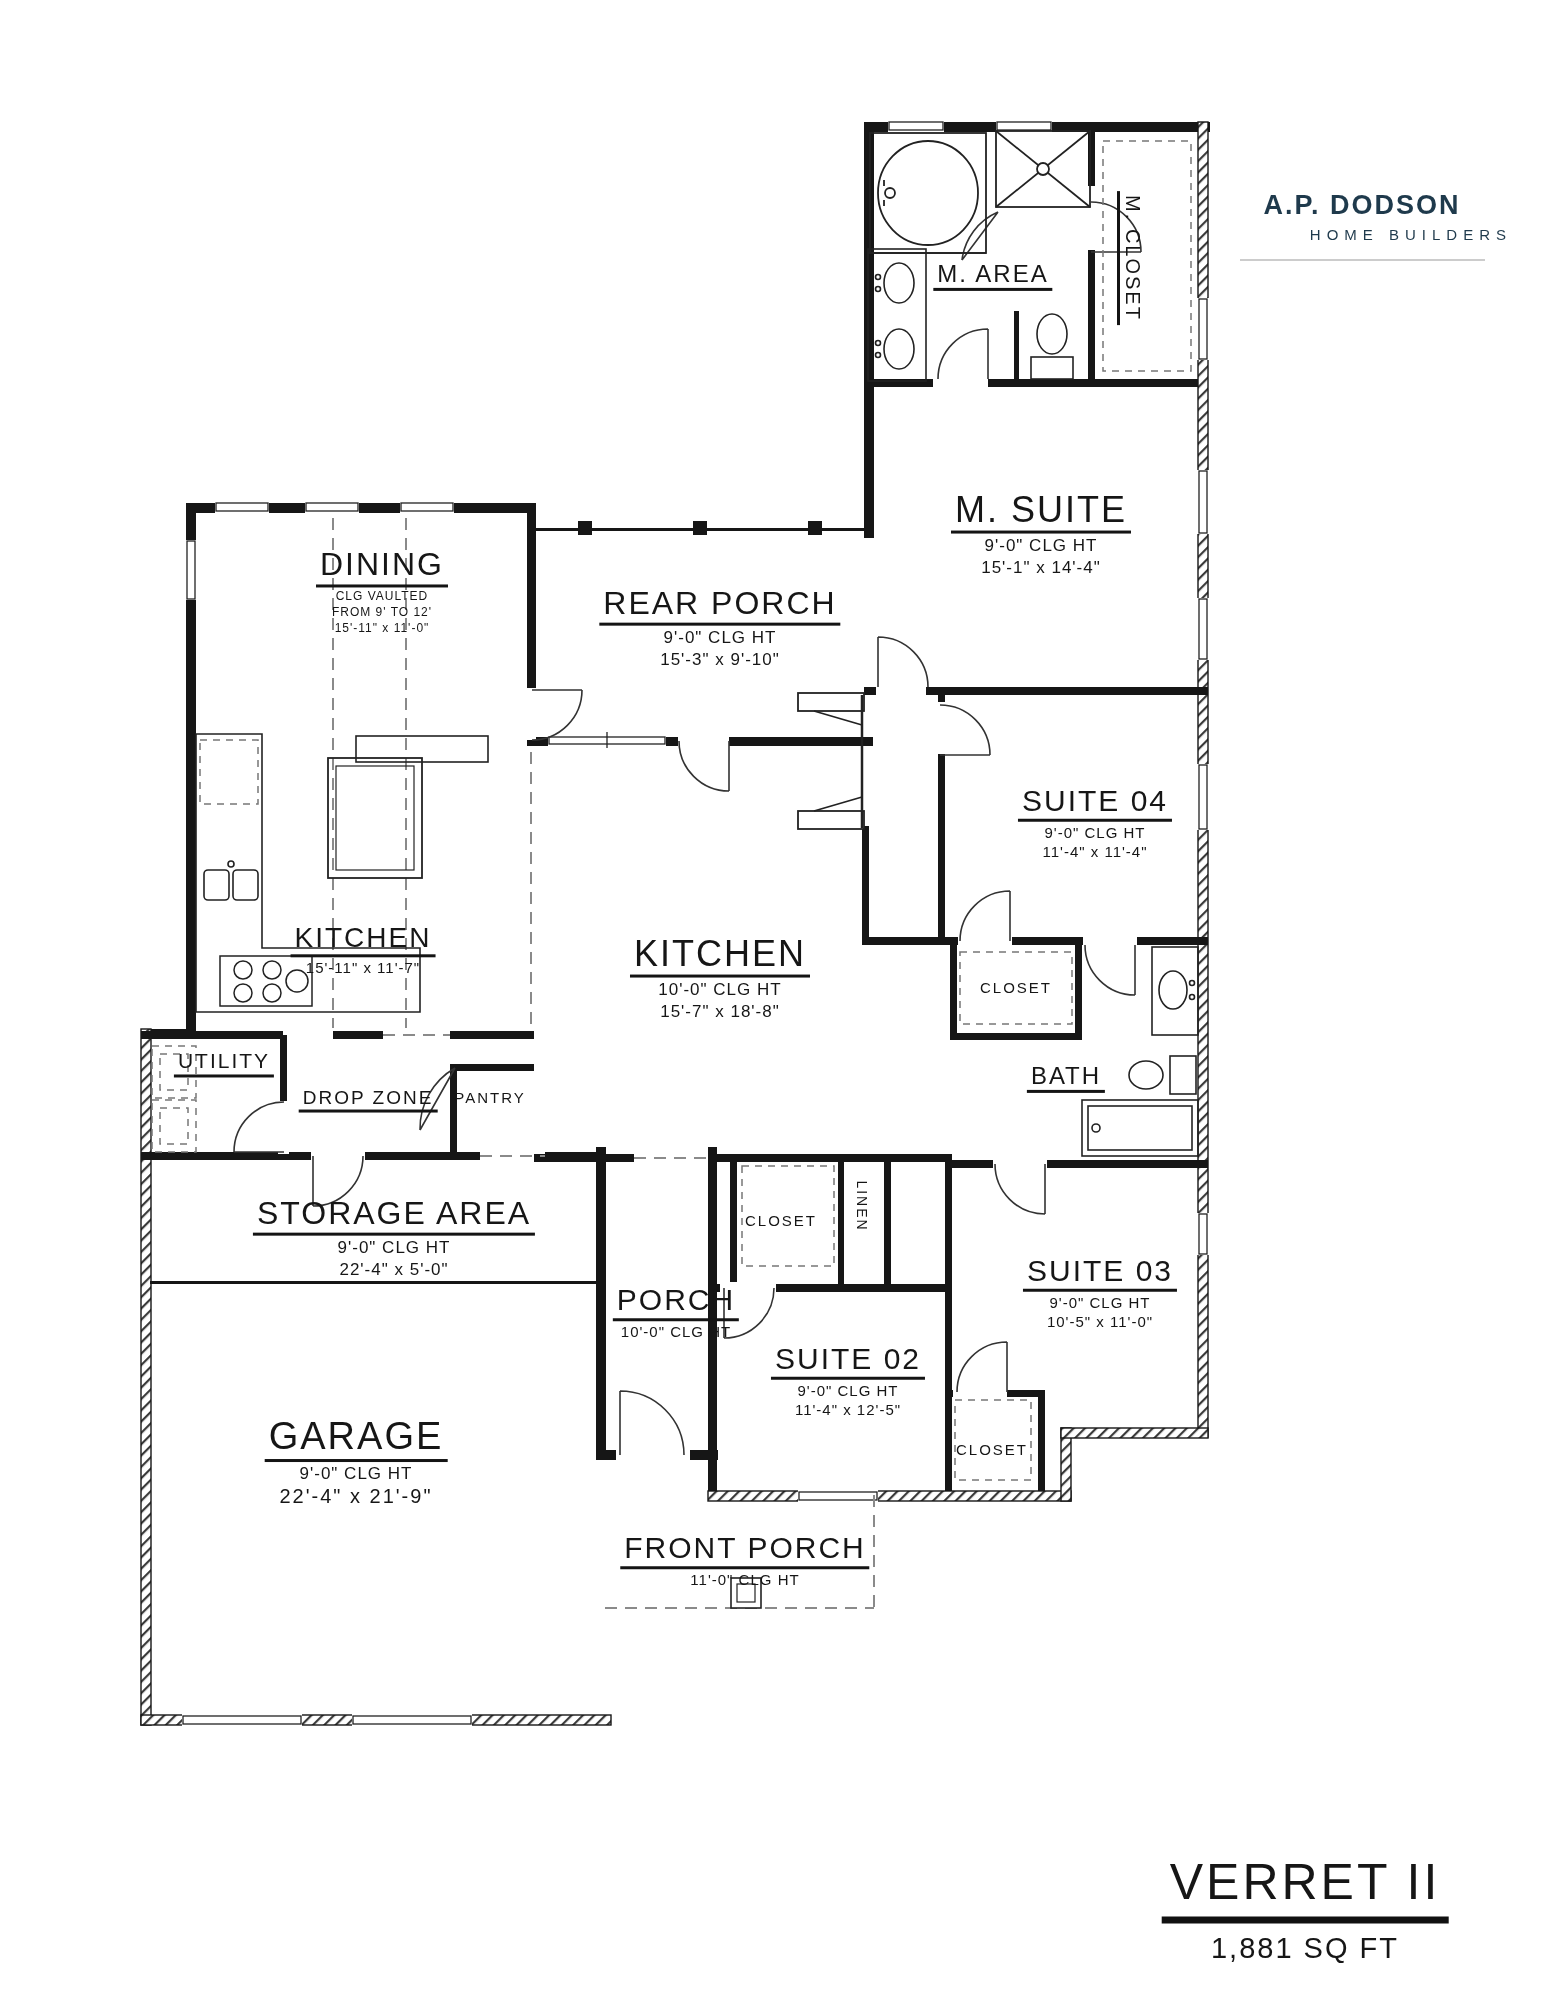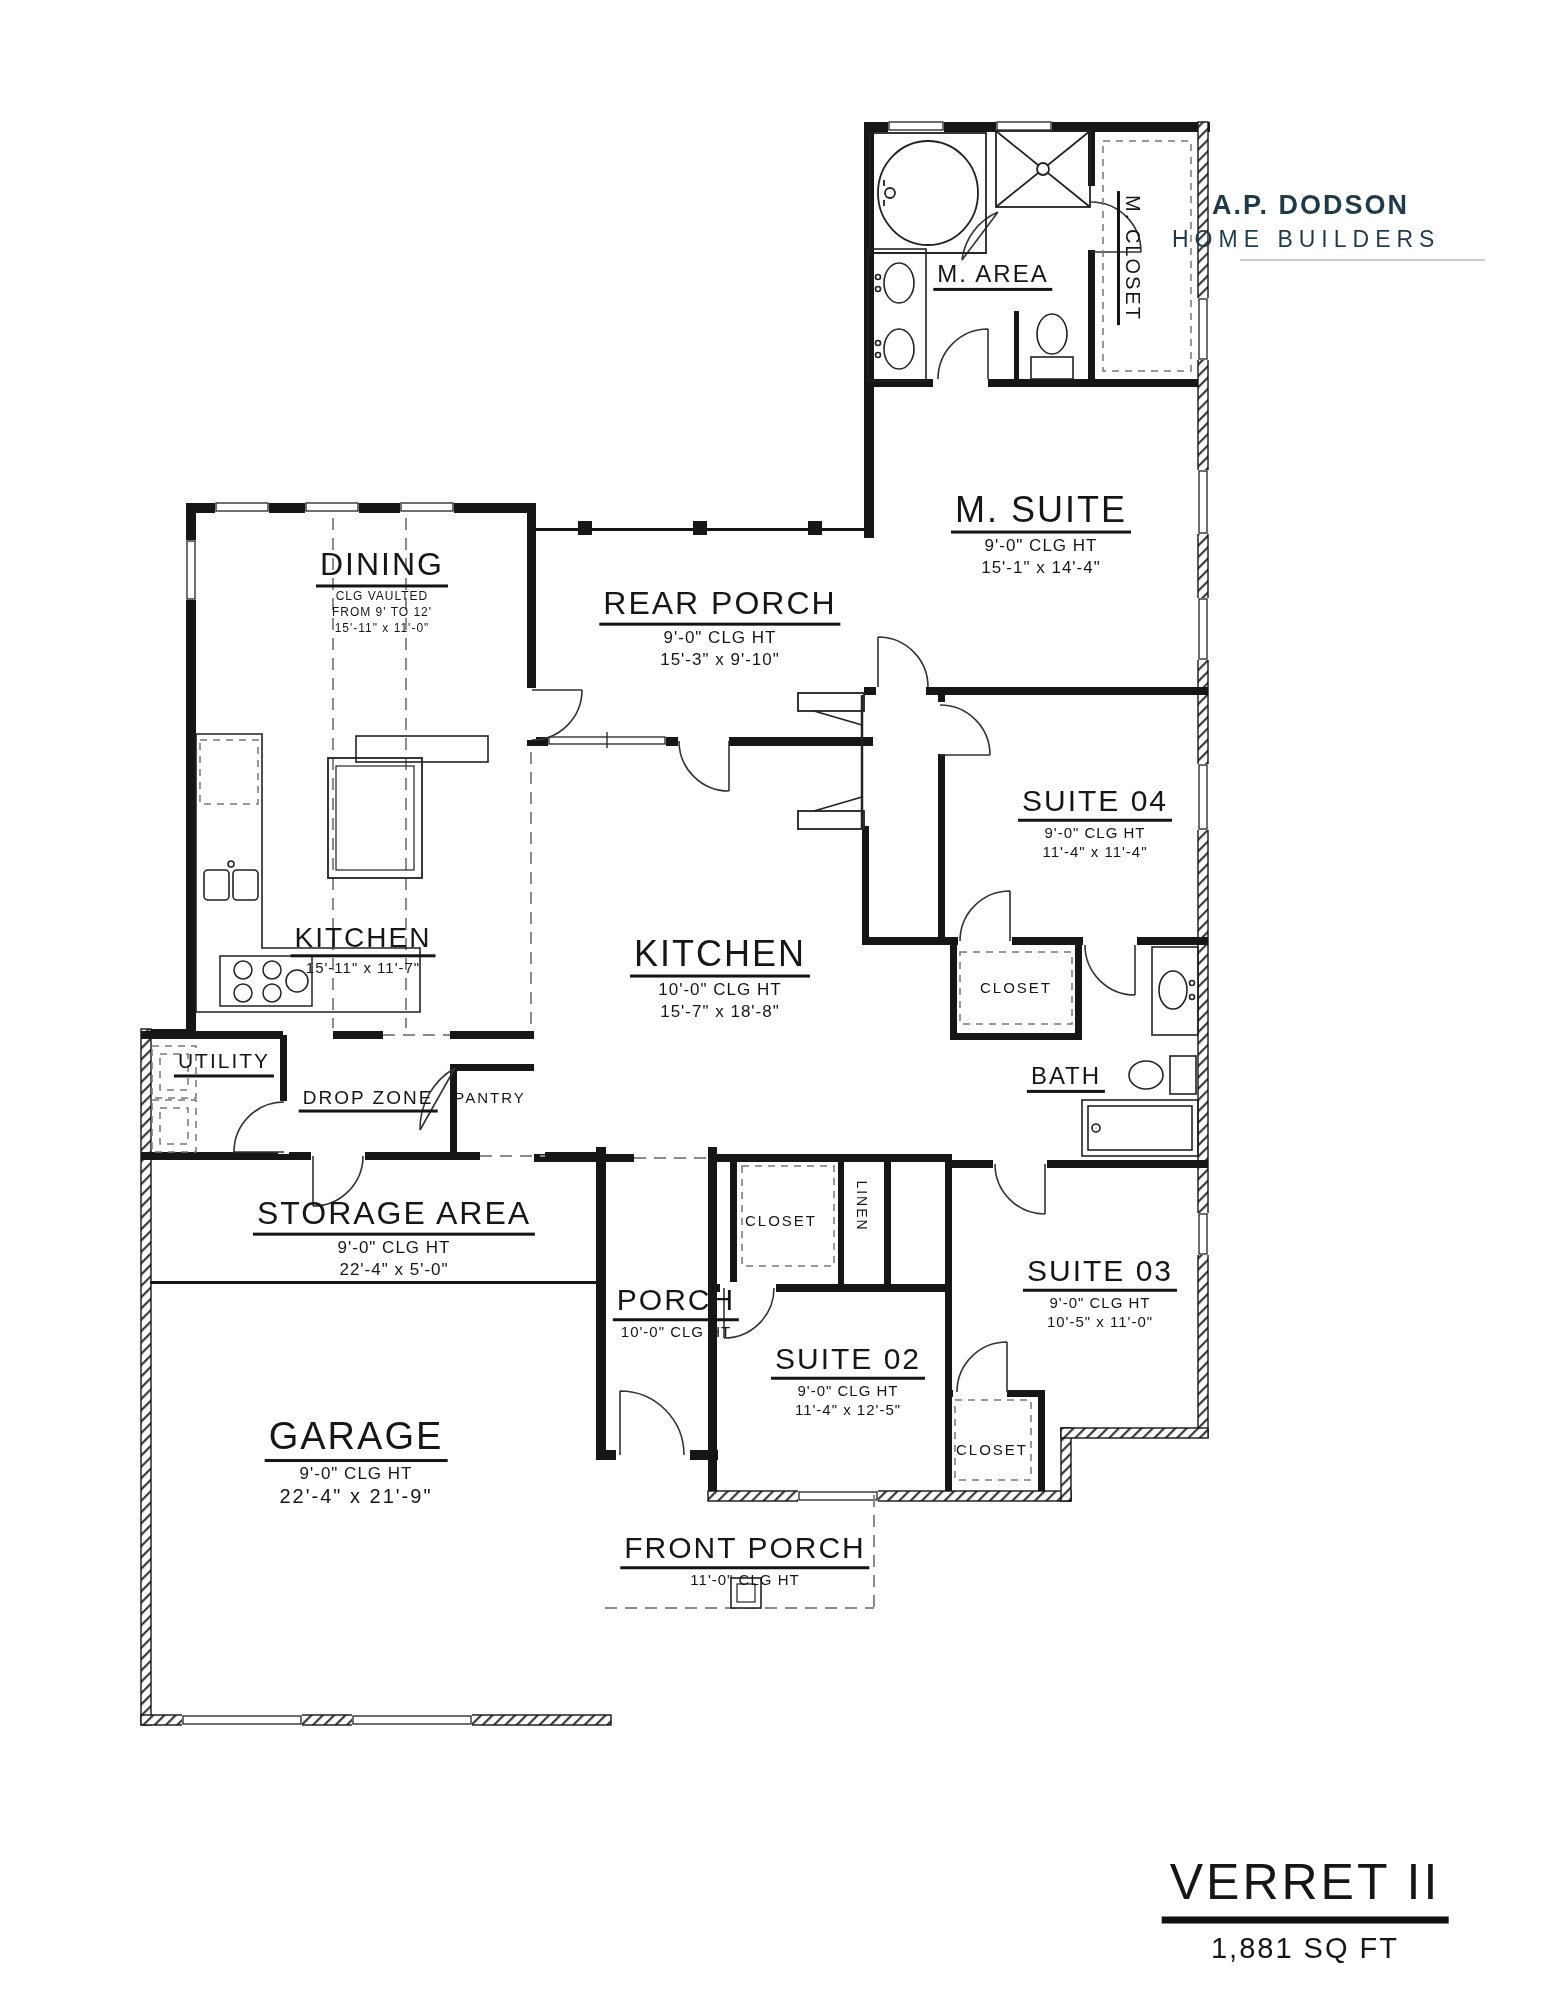--- a/index.html
+++ b/index.html
@@ -18,24 +18,24 @@
   .s2{font-size:12px;letter-spacing:1px;line-height:1.18;}
   .small{font-size:15px;letter-spacing:1px;} .f38{font-size:38px;} .f36{font-size:36px;}
   .f32{font-size:32px;} .f30{font-size:30px;} .f28{font-size:28px;}
   .f24{font-size:24px;} .f23{font-size:19px;} .f21{font-size:21px;}
   .f20{font-size:20px;} .f15{font-size:15px;} .f14{font-size:14px;}
   
   .logo-circle{position:absolute;left:1298px;top:48px;width:124px;height:124px;border-radius:50%;
     background:#1f3a4c;display:flex;align-items:center;justify-content:center;}
   .logo-circle::before{content:"";position:absolute;inset:5px;border:2px solid #ded8ca;border-radius:50%;}
   .logo-mono{font-family:"Liberation Serif", serif;font-size:52px;color:#e9e3d5;letter-spacing:1px;}
-  .logo-name{position:absolute;left:1212px;top:190px;width:300px;text-align:left;
+  .logo-name{position:absolute;left:1212px;top:190px;width:300px;text-align:center;
     font-size:27px;font-weight:bold;letter-spacing:2px;color:#1f3a4c;}
-  .logo-tag{position:absolute;left:1172px;top:226px;width:300px;text-align:left;
-    font-size:23px;letter-spacing:6px;color:#1f3a4c;}
+  .logo-tag{position:absolute;left:1212px;top:226px;width:300px;text-align:right;
+    font-size:15px;letter-spacing:6px;color:#1f3a4c;}
   .logo-rule{position:absolute;left:1240px;top:259px;width:245px;height:2px;background:#cccccc;}
   
   .plan-title{position:absolute;left:1305px;top:1888px;transform:translate(-50%,-50%);
     font-size:50px;letter-spacing:3px;border-bottom:7px solid #111;padding:0 8px 6px 8px;white-space:nowrap;}
   .plan-area{position:absolute;left:1305px;top:1948px;transform:translate(-50%,-50%);
     font-size:29px;letter-spacing:2px;white-space:nowrap;}
 </style>
 </head>
 <body>
 

